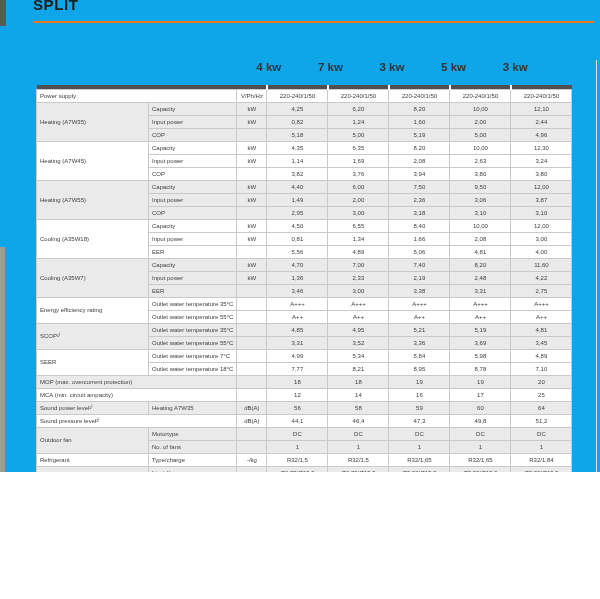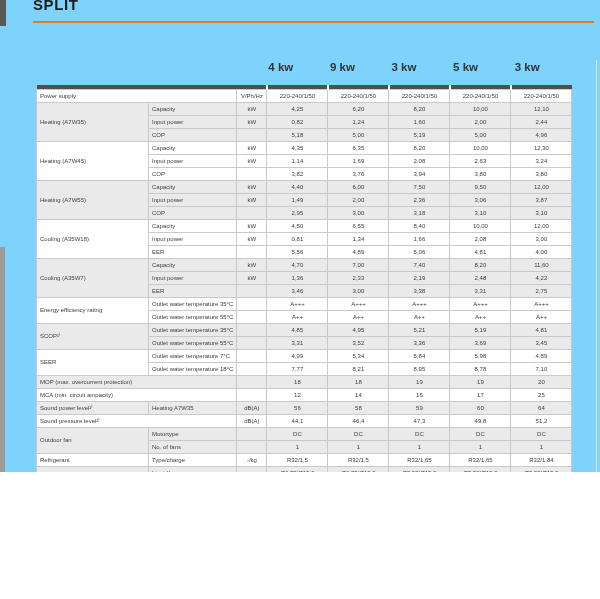--- a/index.html
+++ b/index.html
@@ -1,24 +1,24 @@
 <!DOCTYPE html>
 <html><head>
 <meta charset="utf-8">
 <style>
   html,body{margin:0;padding:0;background:#fff;}
-  .page{position:relative;width:600px;height:472px;background:#7dd3fc;overflow:hidden;
+  .page{position:relative;width:600px;height:472px;background:#0ea5e9;overflow:hidden;
         font-family:"Liberation Sans",sans-serif;color:#3c3c3b;}
   .corner-bar{position:absolute;left:0;top:0;width:6px;height:26px;background:#595959;}
   .side-bar{position:absolute;left:0;top:247px;width:5px;height:330px;background:#9c9c9c;}
   .right-edge{position:absolute;left:596px;top:60px;width:1px;height:523px;background:#e2e2e2;}
   .title{position:absolute;left:33px;top:-4px;font-size:15px;font-weight:bold;
          letter-spacing:.6px;color:#1d1d1b;}
   .rule{position:absolute;left:33px;top:21px;width:561px;height:2px;background:#e8791e;}
-  .col-headers{position:absolute;left:250px;top:61px;width:308px;display:flex;}
+  .col-headers{position:absolute;left:238px;top:61px;width:308px;display:flex;}
   .col-header{flex:1;text-align:center;font-size:11.5px;font-weight:bold;color:#333;}
   .table-wrap{position:absolute;left:36px;top:85px;}
   table.spec{border-collapse:collapse;table-layout:fixed;}
   table.spec td{border:1px solid #c9c9c9;height:12px;padding:0 3px;font-size:6px;
                 line-height:7px;vertical-align:middle;color:#404040;background:#fff;
                 overflow:hidden;white-space:nowrap;}
   table.spec tr.shaded td{background:#eaeaea;}
   table.spec td.lbl,table.spec td.sub{text-align:left;}
   table.spec td.unit,table.spec td.val{text-align:center;}
   table.spec tr.strip td{background:#4f4f4f;height:4px;border:none;padding:0;}
@@ -30,21 +30,21 @@
 <div class="page">
   <div class="corner-bar"></div>
   <div class="side-bar"></div>
   <div class="right-edge"></div>
 
   <div class="title">SPLIT</div>
   <div class="rule"></div>
 
   <div class="col-headers">
       <div class="col-header">4 kw</div>
-      <div class="col-header">9 kw</div>
+      <div class="col-header">7 kw</div>
       <div class="col-header">3 kw</div>
       <div class="col-header">5 kw</div>
       <div class="col-header">3 kw</div>
     </div>
 
   <div class="table-wrap">
     <table class="spec">
       <colgroup>
         <col style="width:112px">
           <col style="width:70px">

